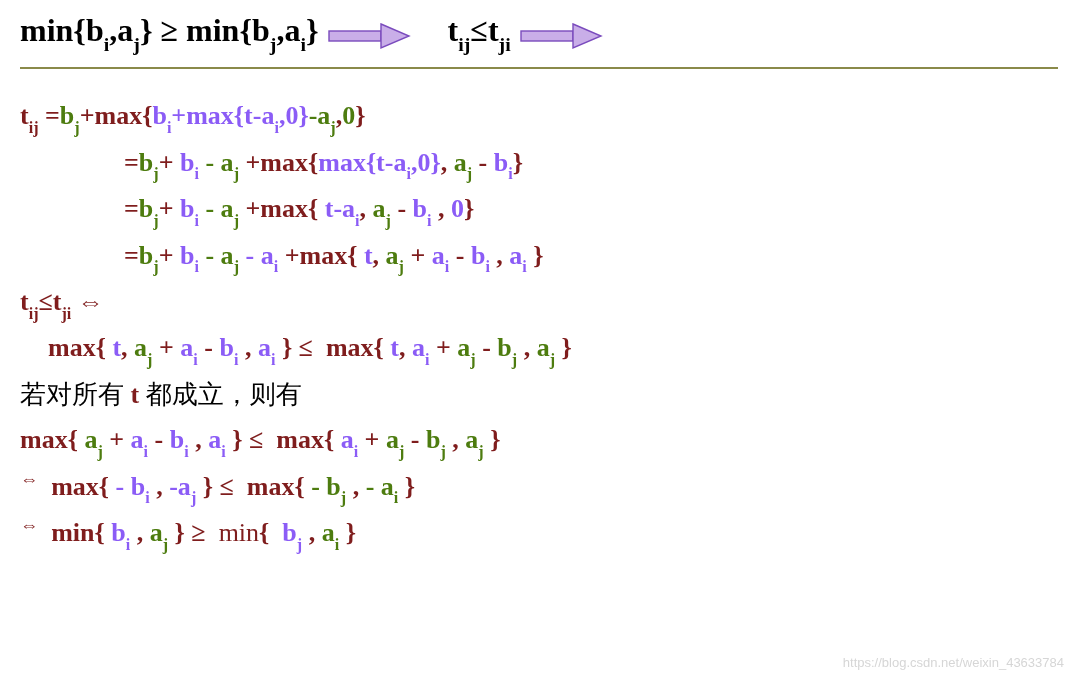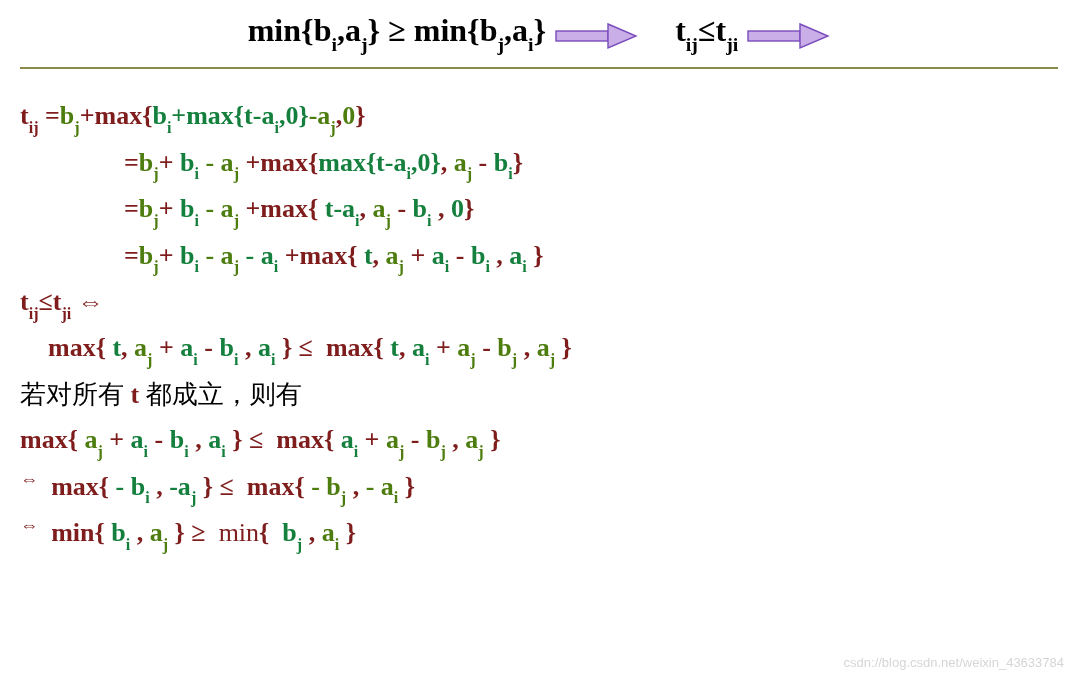--- a/index.html
+++ b/index.html
@@ -14,21 +14,20 @@
     }
     .header {
       display: flex;
       align-items: center;
       gap: 8px;
       font-size: 32px;
       font-weight: bold;
       padding-bottom: 14px;
       border-bottom: 2px solid #8a8a4a;
       margin-bottom: 24px;
-      justify-content: center;
     }
     .header .segment {
       white-space: nowrap;
     }
     .seg1 { flex: 0 0 auto; }
     .segarrow { flex: 0 0 auto; }
     .seg2 { flex: 0 0 auto; margin-left: 29px; }
     .seg3 { flex: 0 0 auto; margin-left: auto; }
     .line {
       font-size: 26px;
@@ -36,21 +35,21 @@
       line-height: 1.85;
       white-space: nowrap;
     }
     .line.tight { line-height: 1.75; }
     .indent0 { padding-left: 0px; }
     .indent1 { padding-left: 104px; }
     .indent0b { padding-left: 28px; }
     .indent0c { padding-left: 0px; }
     sub { font-size: 0.62em; font-weight: bold; position: relative; bottom: -0.15em; }
     .k { color: #7f1d1d; } 
-    .b { color: #15803d; } 
+    .b { color: #8b5cf6; } 
     .r { color: #4d7c0f; } 
     .cn { font-family: Liberation Serif, serif; font-weight: normal; }
     .bold { font-weight: bold; }
     .watermark {
       position: absolute;
       right: 14px;
       bottom: 12px;
       font-size: 13px;
       color: #d6d6d6;
       font-family: Arial, sans-serif;
@@ -85,13 +84,13 @@
     <div class="line tight indent1"><span class="k">=</span><span class="r">b<sub>j</sub></span><span class="k">+ </span><span class="b">b<sub>i</sub></span><span class="r"> - a<sub>j</sub> </span><span class="k">+max{ </span><span class="b">t-a<sub>i</sub></span><span class="k">, </span><span class="r">a<sub>j</sub></span><span class="k"> - </span><span class="b">b<sub>i</sub></span><span class="k"> , </span><span class="b">0</span><span class="k">}</span></div>
     <div class="line tight indent1"><span class="k">=</span><span class="r">b<sub>j</sub></span><span class="k">+ </span><span class="b">b<sub>i</sub></span><span class="r"> - a<sub>j</sub></span><span class="b"> - a<sub>i</sub> </span><span class="k">+max{ </span><span class="b">t</span><span class="k">, </span><span class="r">a<sub>j</sub></span><span class="k"> + </span><span class="b">a<sub>i</sub></span><span class="k"> - </span><span class="b">b<sub>i</sub></span><span class="k"> , </span><span class="b">a<sub>i</sub></span><span class="k"> }</span></div>
     <div class="line tight indent0"><span class="k">t<sub>ij</sub>≤t<sub>ji</sub>&nbsp;⇔</span></div>
     <div class="line tight indent0b"><span class="k">max{ </span><span class="b">t</span><span class="k">, </span><span class="r">a<sub>j</sub></span><span class="k"> + </span><span class="b">a<sub>i</sub></span><span class="k"> - </span><span class="b">b<sub>i</sub></span><span class="k"> , </span><span class="b">a<sub>i</sub></span><span class="k"> } ≤&nbsp; max{ </span><span class="b">t</span><span class="k">, </span><span class="b">a<sub>i</sub></span><span class="k"> + </span><span class="r">a<sub>j</sub></span><span class="k"> - </span><span class="r">b<sub>j</sub></span><span class="k"> , </span><span class="r">a<sub>j</sub></span><span class="k"> }</span></div>
     <div class="line tight indent0c"><span class="cn">若对所有 </span><span class="k bold">t </span><span class="cn">都成立，则有</span></div>
     <div class="line tight indent0c"><span class="k">max{ </span><span class="r">a<sub>j</sub></span><span class="k"> + </span><span class="b">a<sub>i</sub></span><span class="k"> - </span><span class="b">b<sub>i</sub></span><span class="k"> , </span><span class="b">a<sub>i</sub></span><span class="k"> } ≤&nbsp; max{ </span><span class="b">a<sub>i</sub></span><span class="k"> + </span><span class="r">a<sub>j</sub></span><span class="k"> - </span><span class="r">b<sub>j</sub></span><span class="k"> , </span><span class="r">a<sub>j</sub></span><span class="k"> }</span></div>
     <div class="line tight indent0c"><span class="k"><sup style="font-size:0.7em;">⇔</sup>&nbsp; max{ </span><span class="b">- b<sub>i</sub></span><span class="k"> , </span><span class="b">-a<sub>j</sub></span><span class="k"> } ≤&nbsp; max{ </span><span class="r">- b<sub>j</sub></span><span class="k"> , </span><span class="r">- a<sub>i</sub></span><span class="k"> }</span></div>
     <div class="line tight indent0c"><span class="k"><sup style="font-size:0.7em;">⇔</sup>&nbsp; min{ </span><span class="b">b<sub>i</sub></span><span class="k"> , </span><span class="r">a<sub>j</sub></span><span class="k"> } ≥&nbsp; <span style="font-weight:normal;">min</span>{&nbsp; </span><span class="b">b<sub>j</sub></span><span class="k"> , </span><span class="r">a<sub>i</sub></span><span class="k"> }</span></div>
   </div>
 
-<div class="watermark">csdn://blog.csdn.net/weixin_43633784</div>
+<div class="watermark">https://blog.csdn.net/weixin_43633784</div>
 
 </body></html>

